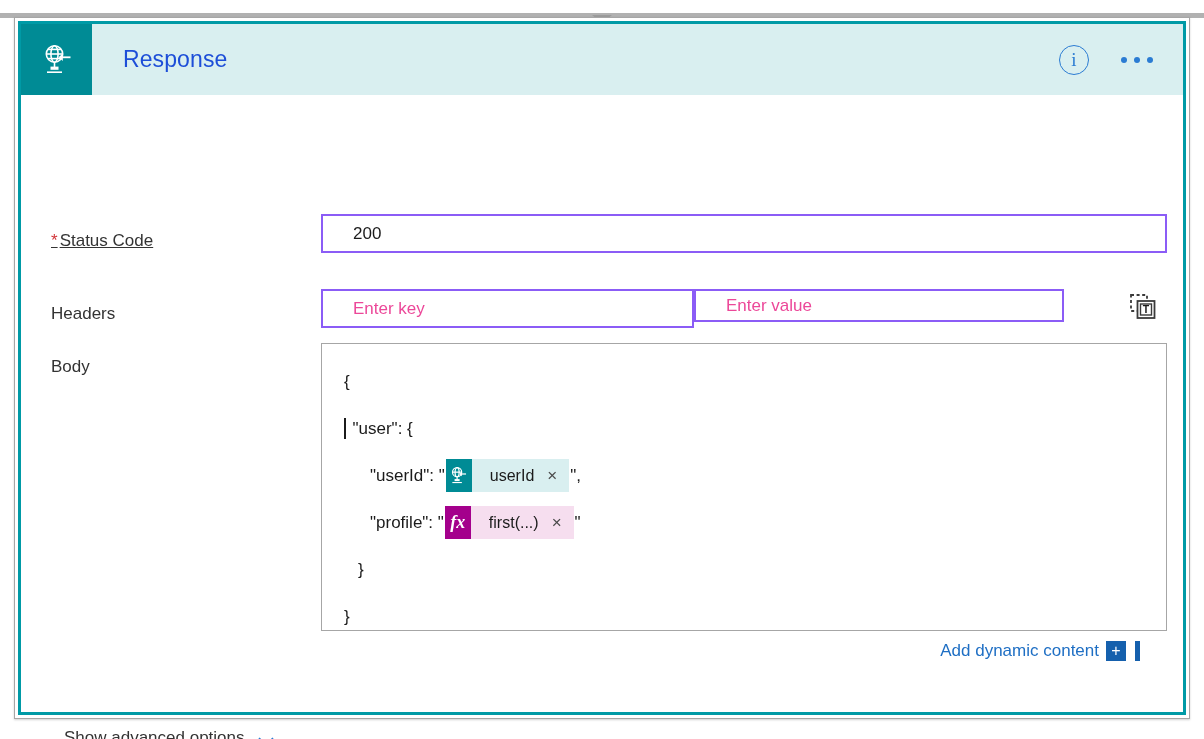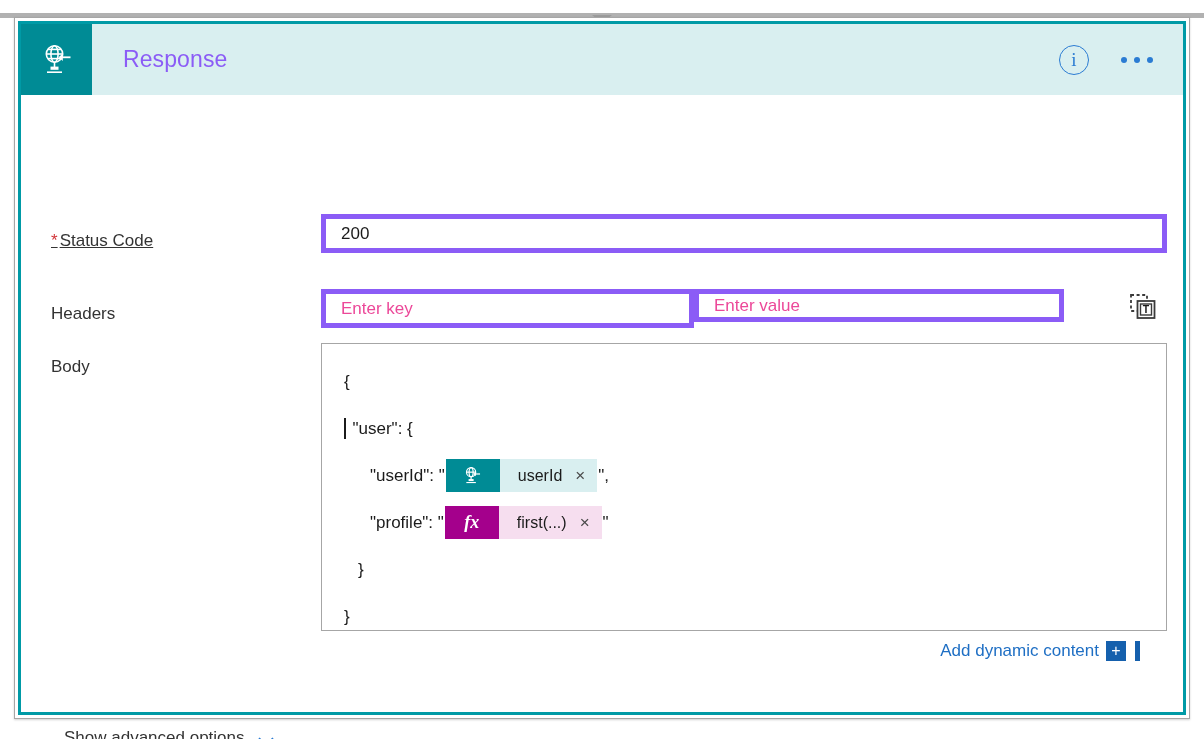--- a/index.html
+++ b/index.html
@@ -63,21 +63,21 @@
     width: 71px; height: 71px;
     background: #008b95;
     display: flex;
     align-items: center;
     justify-content: center;
     flex: 0 0 auto;
   }
   .header-title {
     margin-left: 31px;
     font-size: 23px;
-    color: #8b5cf6;
+    color: #1d4ed8;
     letter-spacing: 0.1px;
     white-space: nowrap;
   }
   .header-actions {
     margin-left: auto;
     display: flex;
     align-items: center;
     gap: 30px;
     padding-right: 28px;
   }
@@ -121,26 +121,26 @@
   }
   .req-star {
     color: #d13438;
     font-size: 17px;
     margin-right: 2px;
   }
 
   .txtbox {
     position: absolute;
     background: #ffffff;
-    border: 5px solid #8b5cf6;
+    border: 2px solid #8b5cf6;
     font-size: 17px;
     color: #1b1b1b;
     display: flex;
     align-items: center;
-    padding-left: 15px;
+    padding-left: 30px;
   }
   .txtbox.placeholder { color: #ec4899; }
 
   
   #status-label { left: 30px; top: 136px; text-decoration: underline; }
   #status-input { left: 300px; top: 119px; width: 846px; height: 39px; }
 
   
   #headers-label { left: 30px; top: 209px; }
   #headers-key  { left: 300px; top: 194px; width: 373px; height: 39px; }
@@ -189,21 +189,21 @@
   
   .chip {
     display: inline-flex;
     align-items: stretch;
     height: 33px;
     margin: 0 1px;
     vertical-align: middle;
     cursor: pointer;
   }
   .chip-icon {
-    width: 54px;
+    width: 26px;
     display: flex;
     align-items: center;
     justify-content: center;
     flex: 0 0 auto;
   }
   .chip-body {
     display: flex;
     align-items: center;
     gap: 13px;
     padding: 0 12px 0 18px;

